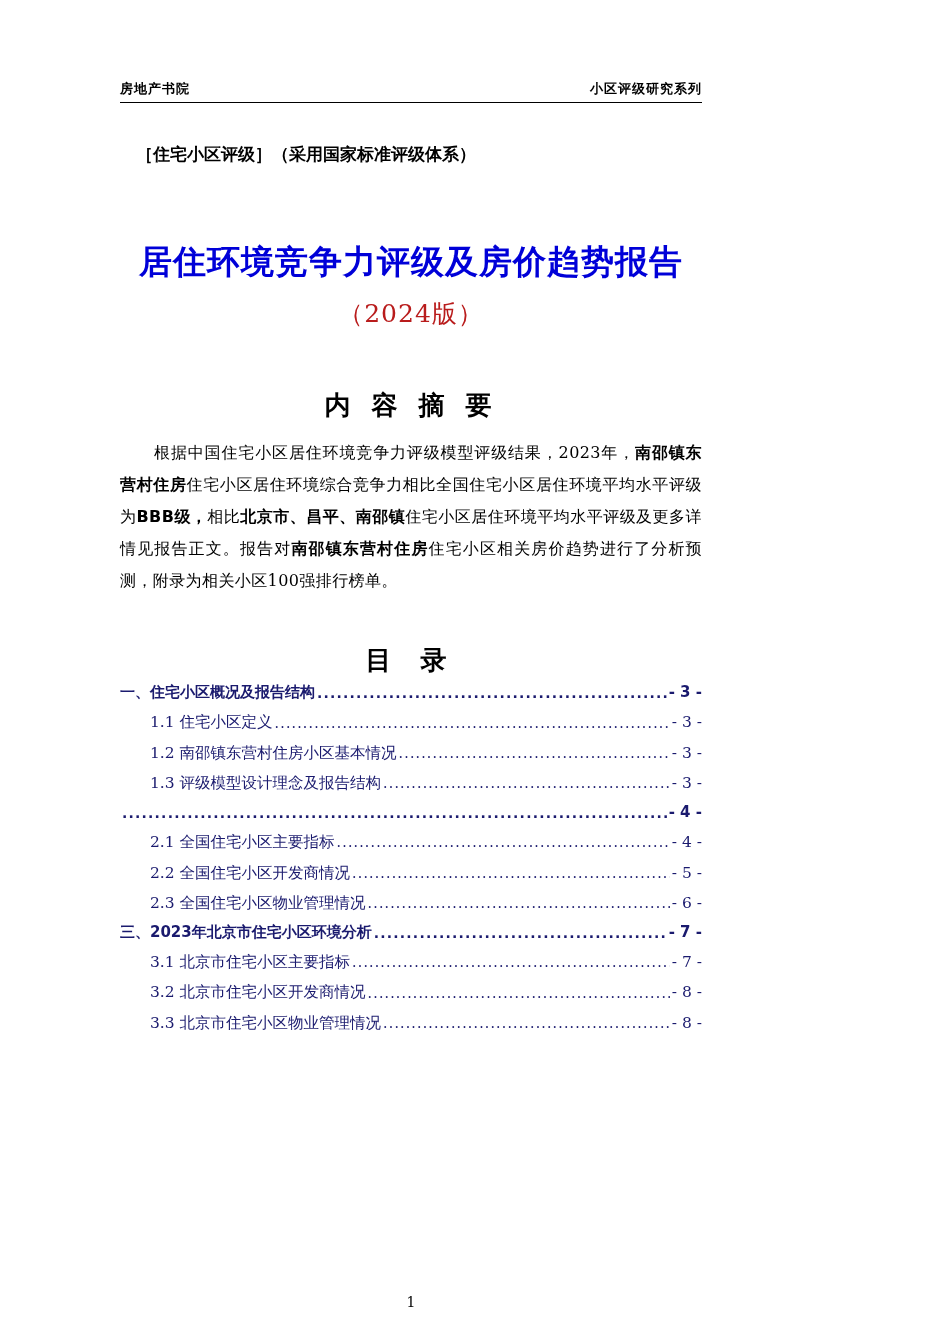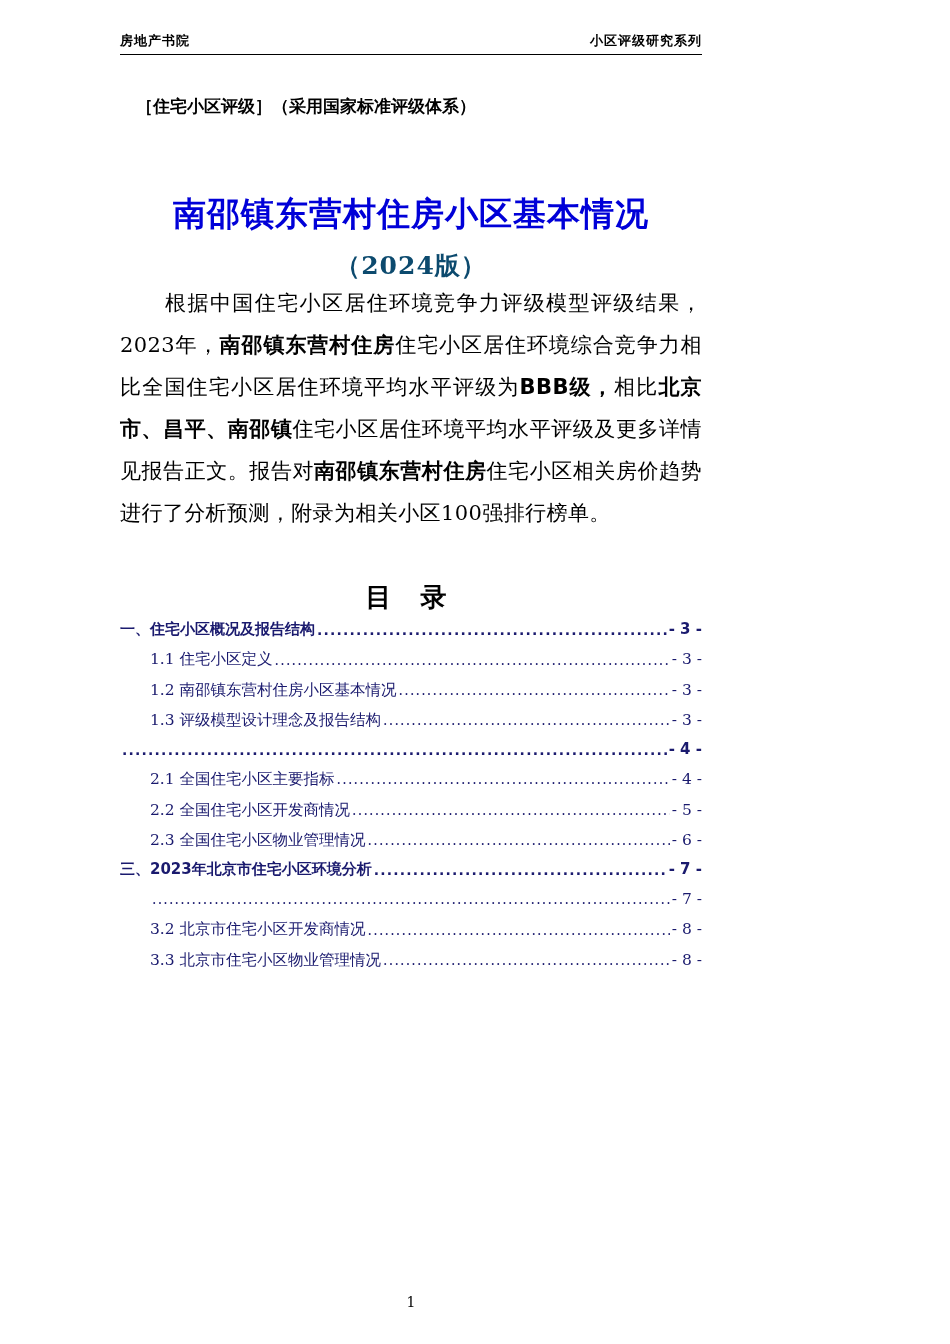--- a/index.html
+++ b/index.html
@@ -12,21 +12,21 @@
     height: 1344px;
     font-family: "Liberation Serif", "DejaVu Serif", serif;
     color: #000000;
     position: relative;
     overflow: hidden;
   }
   .page {
     width: 822px;
     height: 1344px;
     box-sizing: border-box;
-    padding: 32px 120px 30px 120px;
+    padding: 80px 120px 30px 120px;
     position: relative;
   }
   
   .header {
     display: flex;
     justify-content: space-between;
     align-items: flex-end;
     font-family: "DejaVu Sans", "Liberation Sans", sans-serif;
     font-size: 13px;
     font-weight: bold;
@@ -54,40 +54,40 @@
   }
   .title-line {
     color: #0000d8;
     font-weight: bold;
     font-size: 33px;
     font-family: "DejaVu Sans", "Liberation Sans", sans-serif;
     line-height: 1.55;
     letter-spacing: 1px;
   }
   .title-version {
-    color: #0c4a6e;
-    font-weight: bold;
+    color: #b91c1c;
+    font-weight: normal;
     font-size: 25px;
     font-family: "DejaVu Serif", "Liberation Serif", serif;
     margin-top: 10px;
     letter-spacing: 1px;
   }
 
   
   .abstract-heading {
     text-align: center;
     font-size: 26px;
     font-weight: bold;
     font-family: "DejaVu Sans", "Liberation Sans", sans-serif;
     letter-spacing: 6px;
     margin-top: 58px;
     margin-bottom: 14px;
   }
   .abstract-body {
-    font-size: 21px;
+    font-size: 16px;
     line-height: 2.0;
     text-align: justify;
     text-justify: inter-ideograph;
     font-family: "DejaVu Serif", "Liberation Serif", serif;
     letter-spacing: 0.4px;
   }
   .abstract-body .ind { display:inline-block; width: 2.1em; }
   .abstract-body b { font-family: "DejaVu Sans", "Liberation Sans", sans-serif; font-weight: bold; }
 
   
@@ -144,24 +144,25 @@
 <div class="page">
 
   <div class="header">
     <div class="left">房地产书院</div>
     <div class="right">小区评级研究系列</div>
   </div>
 
   <div class="category">［住宅小区评级］（采用国家标准评级体系）</div>
 
   <div class="title-block">
-    <div class="title-line">南邵镇东营村住房小区基本情况</div>
+    <div class="title-line">居住环境竞争力评级及房价趋势报告</div>
     <div class="title-version">（2024版）</div>
   </div>
 
+  <div class="abstract-heading">内 容 摘 要</div>
   <div class="abstract-body">
     <span class="ind"></span><span>根据中国住宅小区居住环境竞争力评级模型评级结果，2023年，</span><b>南邵镇东营村住房</b><span>住宅小区居住环境综合竞争力相比全国住宅小区居住环境平均水平评级为</span><b>BBB级，</b><span>相比</span><b>北京市、昌平、南邵镇</b><span>住宅小区居住环境平均水平评级及更多详情见报告正文。报告对</span><b>南邵镇东营村住房</b><span>住宅小区相关房价趋势进行了分析预测，附录为相关小区100强排行榜单。</span>
   </div>
 
   <div class="toc-heading">目  录</div>
   <div class="toc" id="toc-list">
       <div class="toc-item lvl1">
         <span class="toc-label">一、住宅小区概况及报告结构</span>
         <span class="toc-dots">........................................................................................................................................................................................................</span>
         <span class="toc-page">- 3 -</span>
@@ -199,20 +200,21 @@
         <span class="toc-label">2.3 全国住宅小区物业管理情况</span>
         <span class="toc-dots">........................................................................................................................................................................................................</span>
         <span class="toc-page">- 6 -</span>
       </div>
       <div class="toc-item lvl1">
         <span class="toc-label">三、2023年北京市住宅小区环境分析</span>
         <span class="toc-dots">........................................................................................................................................................................................................</span>
         <span class="toc-page">- 7 -</span>
       </div>
       <div class="toc-item lvl2">
+        <span class="toc-label">3.1 北京市住宅小区主要指标</span>
         <span class="toc-dots">........................................................................................................................................................................................................</span>
         <span class="toc-page">- 7 -</span>
       </div>
       <div class="toc-item lvl2">
         <span class="toc-label">3.2 北京市住宅小区开发商情况</span>
         <span class="toc-dots">........................................................................................................................................................................................................</span>
         <span class="toc-page">- 8 -</span>
       </div>
       <div class="toc-item lvl2">
         <span class="toc-label">3.3 北京市住宅小区物业管理情况</span>

